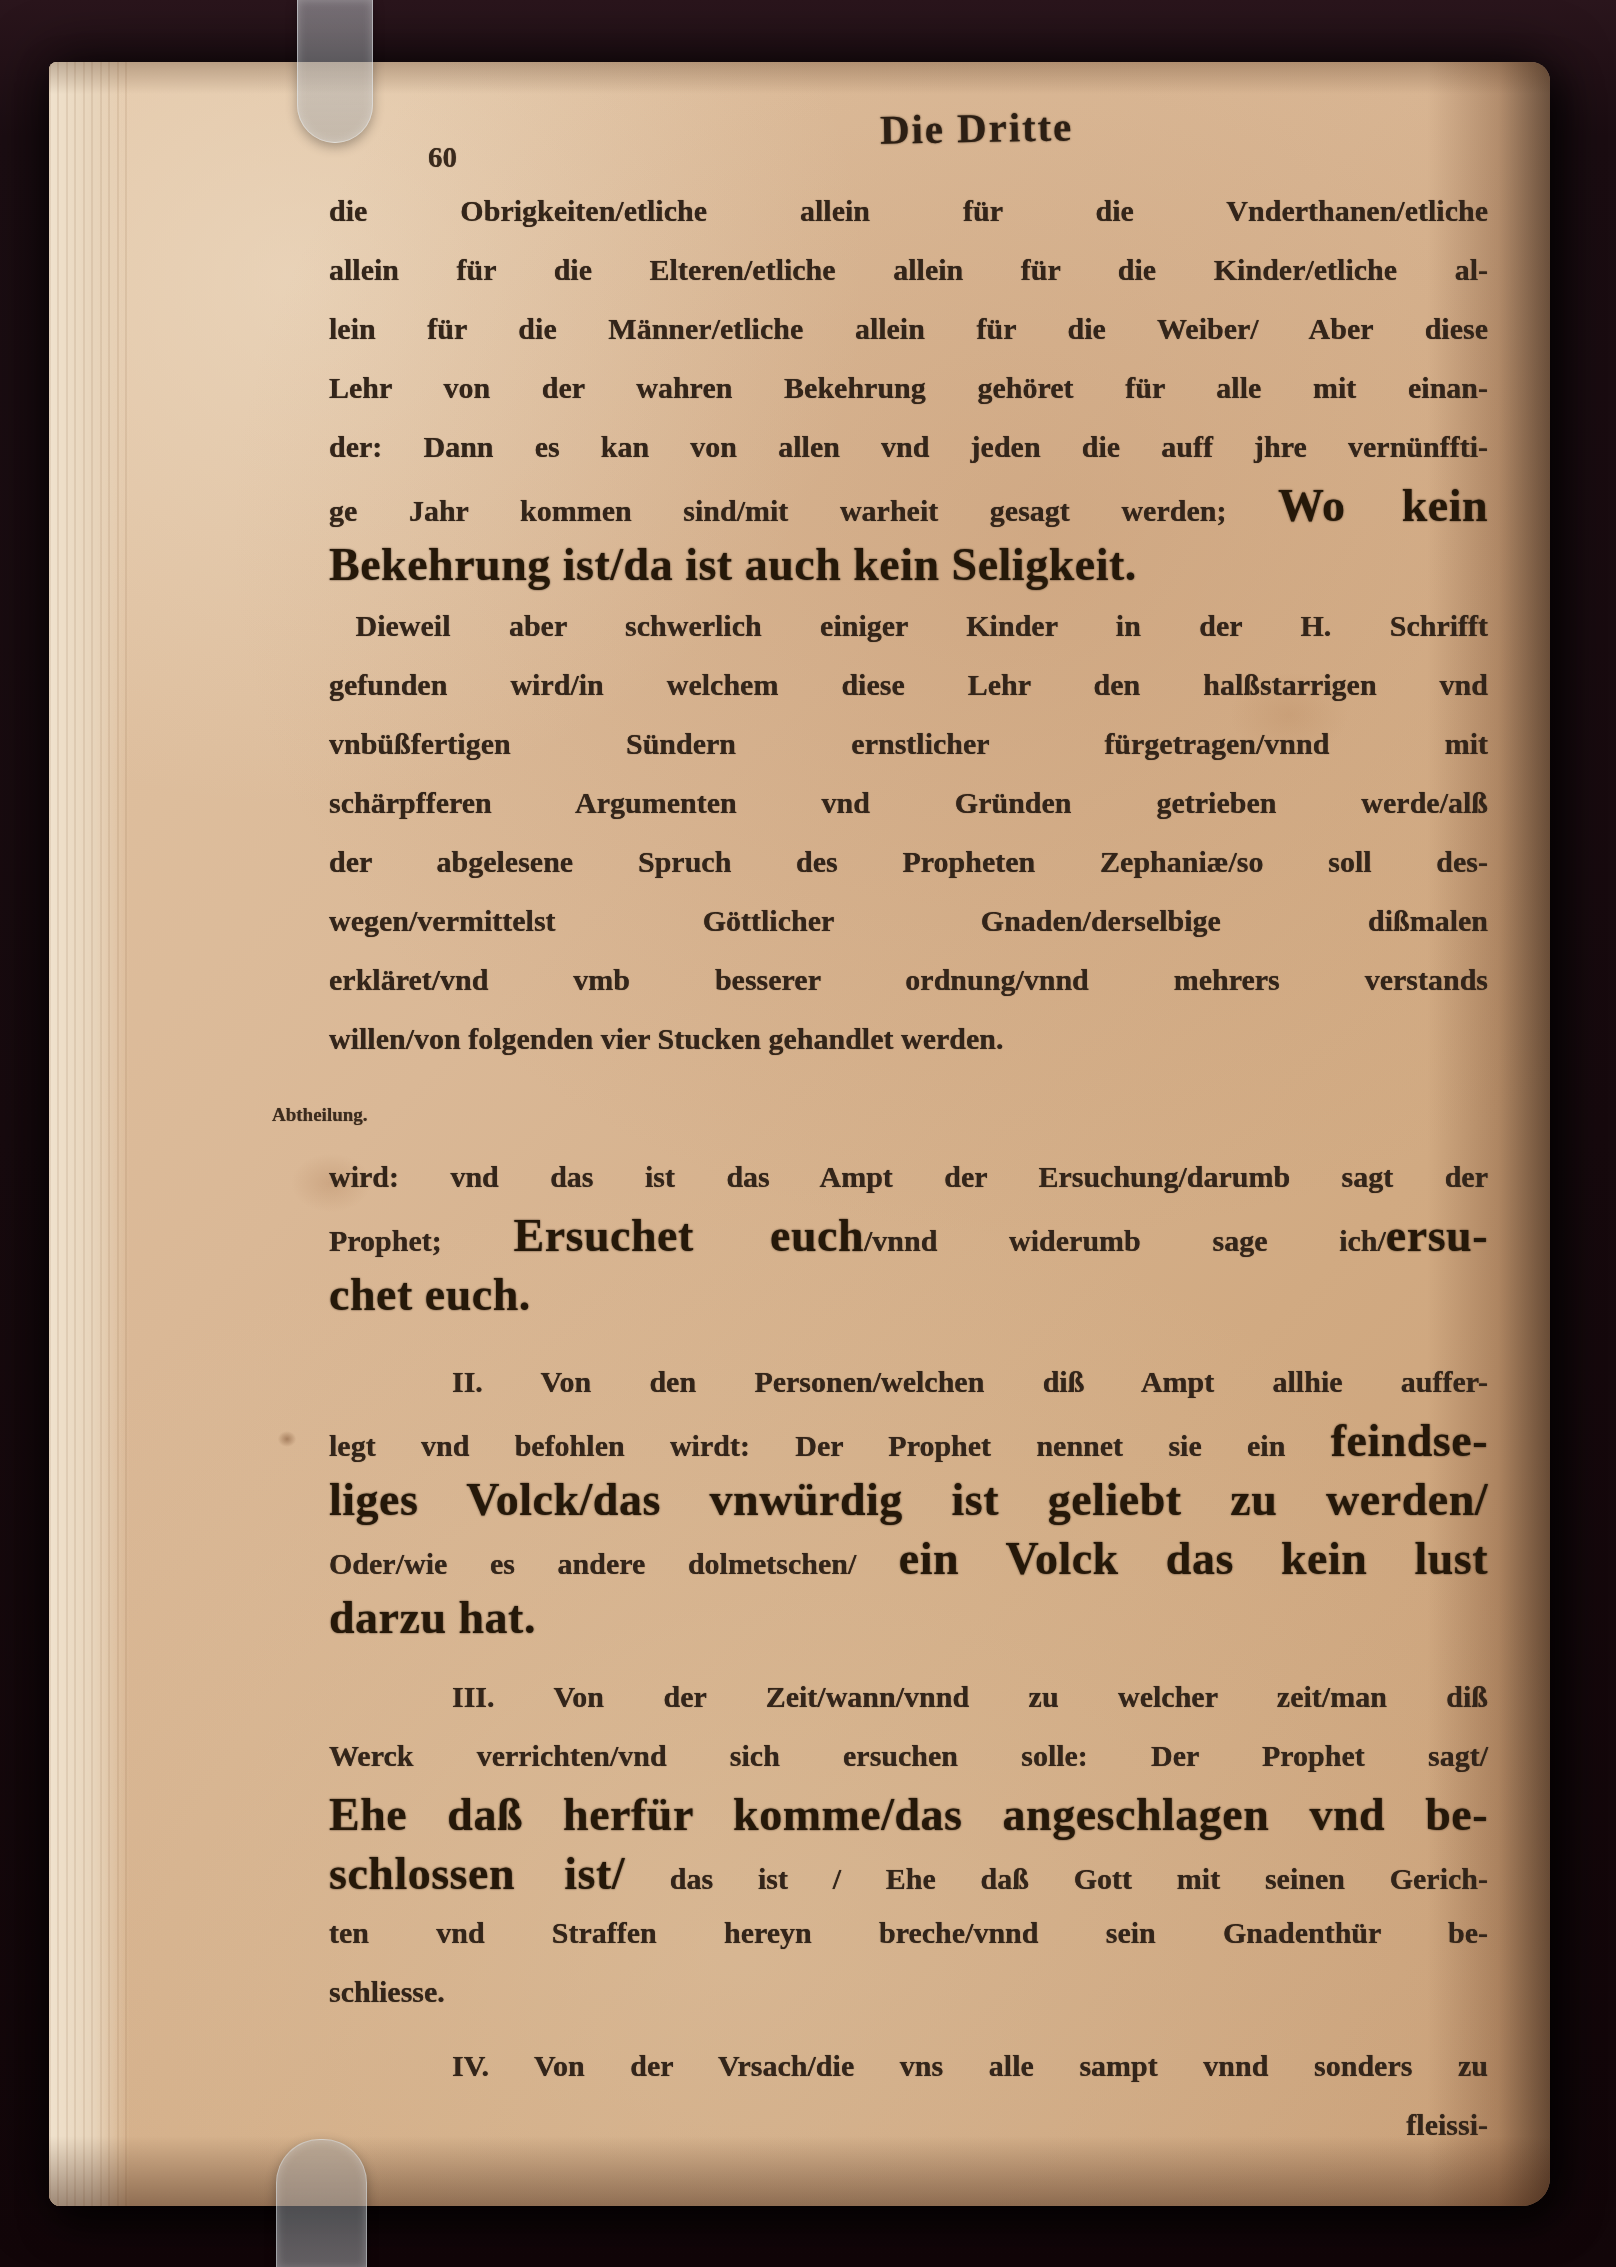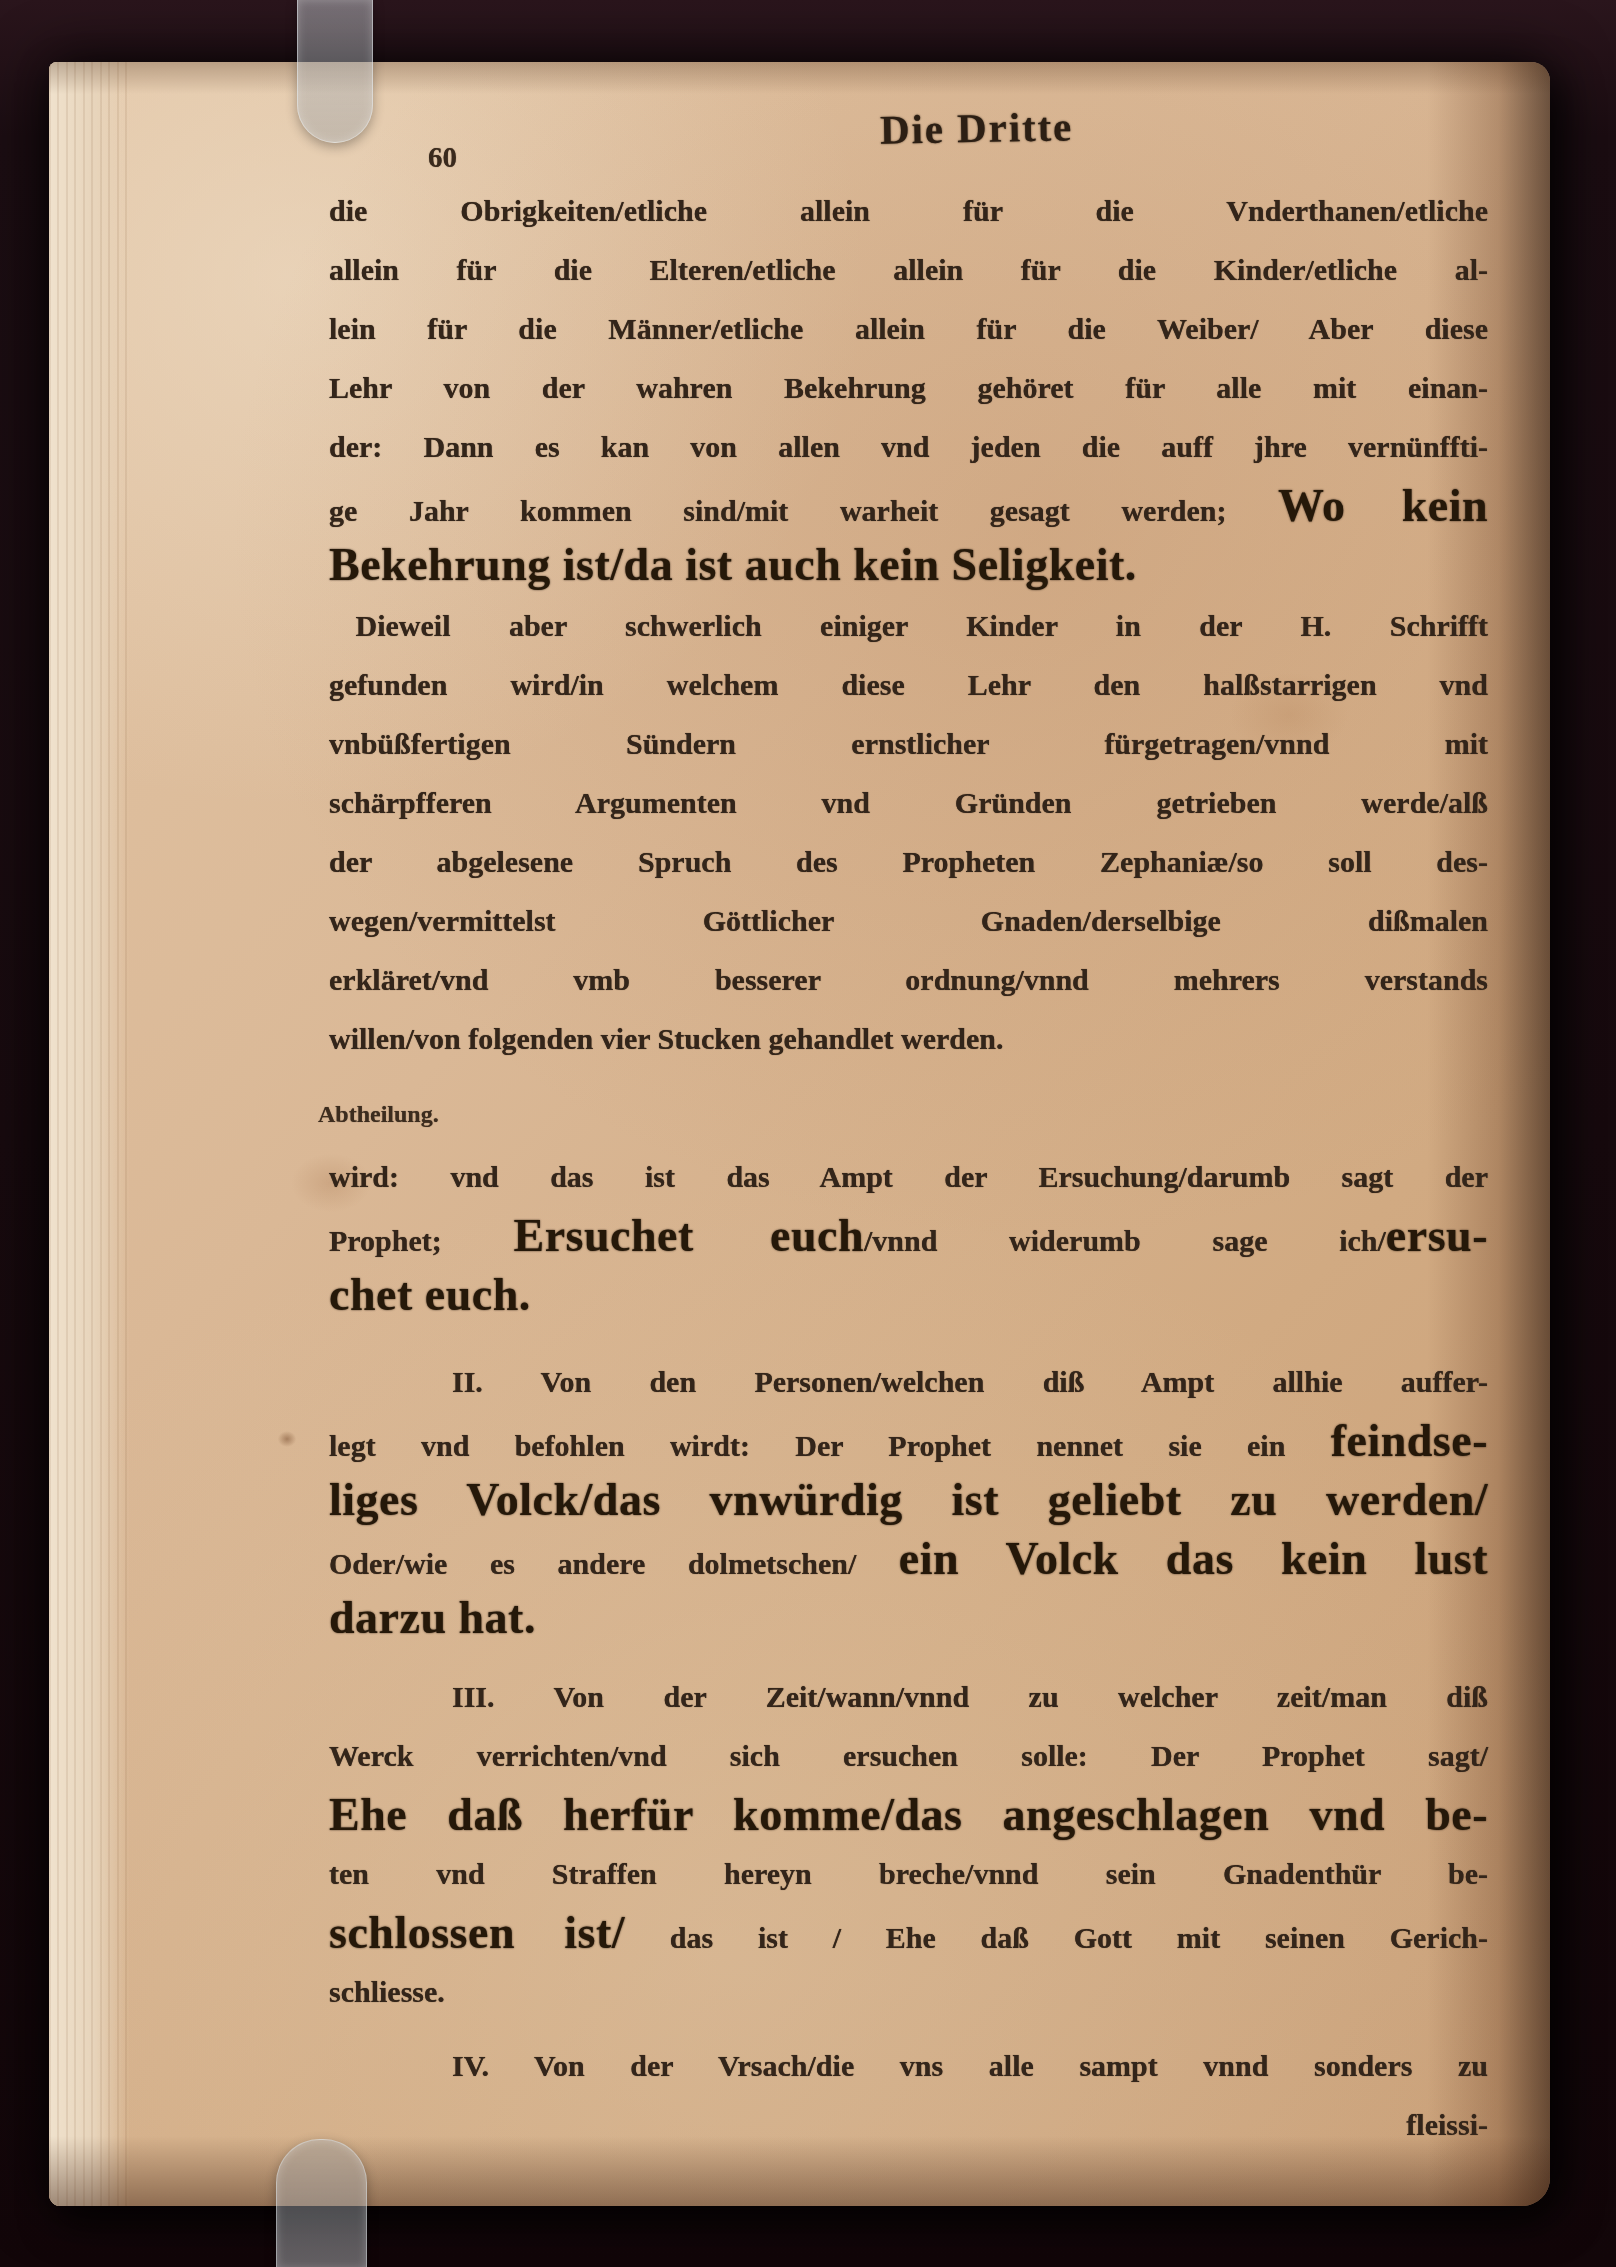--- a/index.html
+++ b/index.html
@@ -37,22 +37,22 @@
   .running-header{position:absolute;left:831px;top:42px;font-size:41px;font-weight:bold;
     color:#2c1f14;letter-spacing:1.9px;transform:rotate(-1deg);
     text-shadow:0 0 1.9px rgba(35,22,10,0.8);}
 
   .text-column{position:absolute;left:280px;top:115px;width:1159px;color:#33251a;}
   .line{height:51px;line-height:51px;font-size:30px;font-weight:bold;white-space:nowrap;margin-top:8px;}
   .line.fill{white-space:normal;text-align:justify;text-align-last:justify;}
   .rg{text-shadow:0 0 0.9px rgba(46,30,18,0.85);}
   .em{font-size:46px;font-weight:bold;color:#251809;letter-spacing:0.5px;
       text-shadow:0 0 1.9px rgba(30,18,8,0.85);}
-  .margin-note{position:absolute;left:-57px;top:11.4px;font-size:24px;font-weight:bold;
-      color:#3c2c1e;letter-spacing:0;line-height:23px;text-shadow:0 0 0.9px rgba(46,30,18,0.7);margin-left:46px;}
+  .margin-note{position:absolute;left:-57px;top:11.4px;font-size:19px;font-weight:bold;
+      color:#3c2c1e;letter-spacing:0;line-height:23px;text-shadow:0 0 0.9px rgba(46,30,18,0.7);}
 
   .strap{position:absolute;background:linear-gradient(to bottom, rgba(195,200,205,0.50), rgba(150,156,162,0.42));
          box-shadow:0 3.8px 11.4px rgba(0,0,0,0.30), inset 0 0 9.5px rgba(255,255,255,0.25);}
   .strap-top{left:297px;top:0;width:74px;height:142px;border:1.9px solid rgba(235,240,245,0.55);
          border-top:none;border-radius:0 0 38px 38px;}
   .strap-bottom{left:276px;top:2139px;width:89px;height:129px;border:1.9px solid rgba(228,233,238,0.5);
          border-bottom:none;border-radius:44px 44px 0 0;
          background:linear-gradient(to top, rgba(190,195,200,0.48), rgba(148,154,160,0.40));}
 </style>
 </head>
@@ -90,22 +90,22 @@
         <div class="line fill"><span class="rg">Prophet; </span><span class="em">Ersuchet euch</span><span class="rg">/vnnd widerumb sage ich/</span><span class="em">ersu-</span></div>
         <div class="line"><span class="em">chet euch.</span></div>
         <div class="line fill" style="padding-left: 123px; margin-top: 36px;"><span class="rg">II. Von den Personen/welchen diß Ampt allhie auffer-</span></div>
         <div class="line fill"><span class="rg">legt vnd befohlen wirdt: Der Prophet nennet sie ein </span><span class="em">feindse-</span></div>
         <div class="line fill"><span class="em">liges Volck/das vnwürdig ist geliebt zu werden/</span></div>
         <div class="line fill"><span class="rg">Oder/wie es andere dolmetschen/ </span><span class="em">ein Volck das kein lust</span></div>
         <div class="line"><span class="em">darzu hat.</span></div>
         <div class="line fill" style="padding-left: 123px; margin-top: 28px;"><span class="rg">III. Von der Zeit/wann/vnnd zu welcher zeit/man diß</span></div>
         <div class="line fill"><span class="rg">Werck verrichten/vnd sich ersuchen solle: Der Prophet sagt/</span></div>
         <div class="line fill"><span class="em">Ehe daß herfür komme/das angeschlagen vnd be-</span></div>
+        <div class="line fill"><span class="em">schlossen ist/</span><span class="rg"> das ist / Ehe daß Gott mit seinen Gerich-</span></div>
         <div class="line fill"><span class="rg">ten vnd Straffen hereyn breche/vnnd sein Gnadenthür be-</span></div>
-        <div class="line fill"><span class="em">schlossen ist/</span><span class="rg"> das ist / Ehe daß Gott mit seinen Gerich-</span></div>
         <div class="line"><span class="rg">schliesse.</span></div>
         <div class="line fill" style="padding-left: 123px; margin-top: 23px;"><span class="rg">IV. Von der Vrsach/die vns alle sampt vnnd sonders zu</span></div>
         <div class="line" style="text-align-last: right;"><span class="rg">fleissi-</span></div>
       </div>
   </div>
 
   <div class="strap strap-top"></div>
   <div class="strap strap-bottom"></div>
 
 </div>

